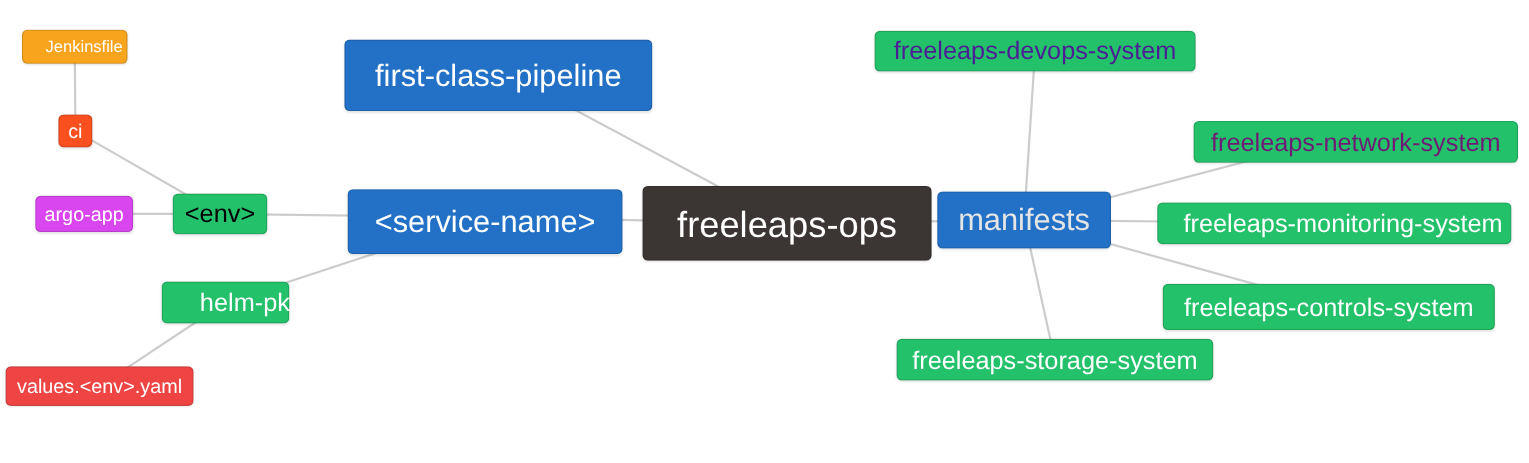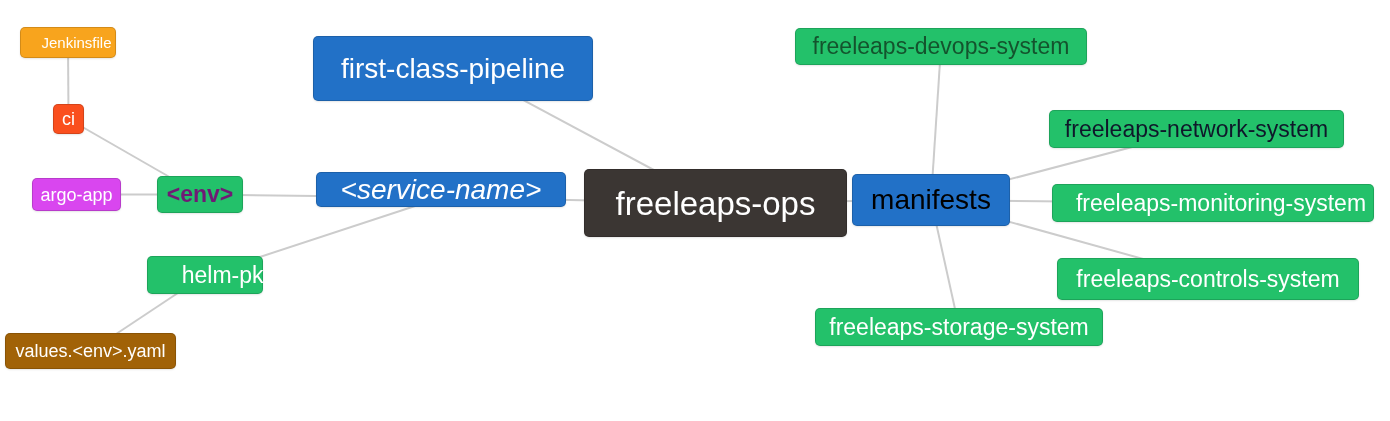--- a/index.html
+++ b/index.html
@@ -55,25 +55,25 @@
       <line x1="715.5" y1="203" x2="931" y2="200" stroke="#CCCCCC" stroke-width="2"></line>
       <line x1="931" y1="200" x2="941" y2="46.5" stroke="#CCCCCC" stroke-width="2"></line>
       <line x1="931" y1="200" x2="1200.5" y2="129" stroke="#CCCCCC" stroke-width="2"></line>
       <line x1="931" y1="200" x2="1213" y2="203" stroke="#CCCCCC" stroke-width="2"></line>
       <line x1="931" y1="200" x2="1208" y2="277" stroke="#CCCCCC" stroke-width="2"></line>
       <line x1="931" y1="200" x2="959" y2="327" stroke="#CCCCCC" stroke-width="2"></line>
     </svg>
 <div class="node" style="left: 20px; top: 27px; width: 96px; height: 31px; font-size: 15px; background: rgb(248, 164, 29); color: rgb(255, 255, 255); padding-left: 17px;">Jenkinsfile</div>
     <div class="node" style="left: 53px; top: 104px; width: 31px; height: 30px; font-size: 18px; background: rgb(250, 79, 30); color: rgb(255, 255, 255);">ci</div>
     <div class="node" style="left: 32px; top: 178px; width: 89px; height: 33px; font-size: 18px; background: #d946ef; color: rgb(255, 255, 255);">argo-app</div>
-    <div class="node" style="left: 157px; top: 176px; width: 86px; height: 37px; font-size: 23px; background: rgb(35, 193, 106); color: #701a75; font-weight: bold;">&lt;env&gt;</div>
+    <div class="node" style="left: 157px; top: 176px; width: 86px; height: 37px; font-size: 23px; background: rgb(35, 193, 106); color: #000000;">&lt;env&gt;</div>
     <div class="node" style="left: 147px; top: 256px; width: 116px; height: 38px; font-size: 23px; background: rgb(35, 193, 106); color: rgb(255, 255, 255); padding-left: 48px;">helm-pkg</div>
-    <div class="node" style="left: 5px; top: 333px; width: 171px; height: 36px; font-size: 18px; background: #a16207; color: rgb(255, 255, 255);">values.&lt;env&gt;.yaml</div>
+    <div class="node" style="left: 5px; top: 333px; width: 171px; height: 36px; font-size: 18px; background: #ef4444; color: rgb(255, 255, 255);">values.&lt;env&gt;.yaml</div>
     <div class="node" style="left: 313px; top: 36px; width: 280px; height: 65px; font-size: 28px; background: rgb(34, 113, 199); color: rgb(255, 255, 255);">first-class-pipeline</div>
-    <div class="node" style="left: 316px; top: 172px; width: 250px; height: 35px; font-size: 28px; background: rgb(34, 113, 199); color: rgb(255, 255, 255); font-style: italic;">&lt;service-name&gt;</div>
+    <div class="node" style="left: 316px; top: 172px; width: 250px; height: 59px; font-size: 28px; background: rgb(34, 113, 199); color: rgb(255, 255, 255);">&lt;service-name&gt;</div>
     <div class="node" style="left: 584px; top: 169px; width: 263px; height: 68px; font-size: 33px; background: rgb(59, 54, 51); color: rgb(255, 255, 255);">freeleaps-ops</div>
-    <div class="node" style="left: 852px; top: 174px; width: 158px; height: 52px; font-size: 28px; background: rgb(34, 113, 199); color: #000000;">manifests</div>
-    <div class="node" style="left: 795px; top: 28px; width: 292px; height: 37px; font-size: 23px; background: rgb(35, 193, 106); color: #14532d;">freeleaps-devops-system</div>
-    <div class="node" style="left: 1049px; top: 110px; width: 295px; height: 38px; font-size: 23px; background: rgb(35, 193, 106); color: #0f172a;">freeleaps-network-system</div>
+    <div class="node" style="left: 852px; top: 174px; width: 158px; height: 52px; font-size: 28px; background: rgb(34, 113, 199); color: #e5e5e5;">manifests</div>
+    <div class="node" style="left: 795px; top: 28px; width: 292px; height: 37px; font-size: 23px; background: rgb(35, 193, 106); color: #4c1d95;">freeleaps-devops-system</div>
+    <div class="node" style="left: 1085px; top: 110px; width: 295px; height: 38px; font-size: 23px; background: rgb(35, 193, 106); color: #701a75;">freeleaps-network-system</div>
     <div class="node" style="left: 1052px; top: 184px; width: 322px; height: 38px; font-size: 23px; background: rgb(35, 193, 106); color: rgb(255, 255, 255); padding-left: 16px;">freeleaps-monitoring-system</div>
     <div class="node" style="left: 1057px; top: 258px; width: 302px; height: 42px; font-size: 23px; background: rgb(35, 193, 106); color: rgb(255, 255, 255);">freeleaps-controls-system</div>
     <div class="node" style="left: 815px; top: 308px; width: 288px; height: 38px; font-size: 23px; background: rgb(35, 193, 106); color: rgb(255, 255, 255);">freeleaps-storage-system</div>
   </div>
 
 </body></html>

